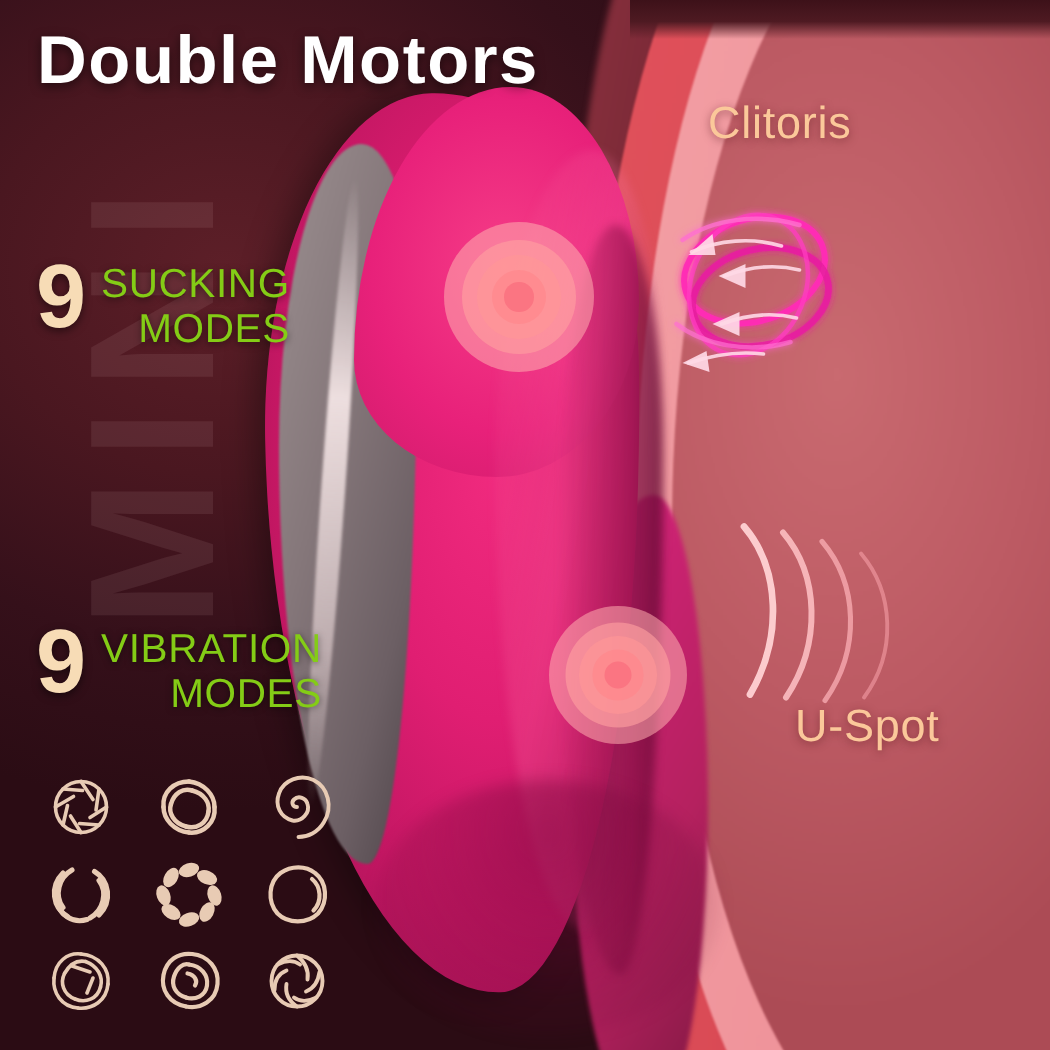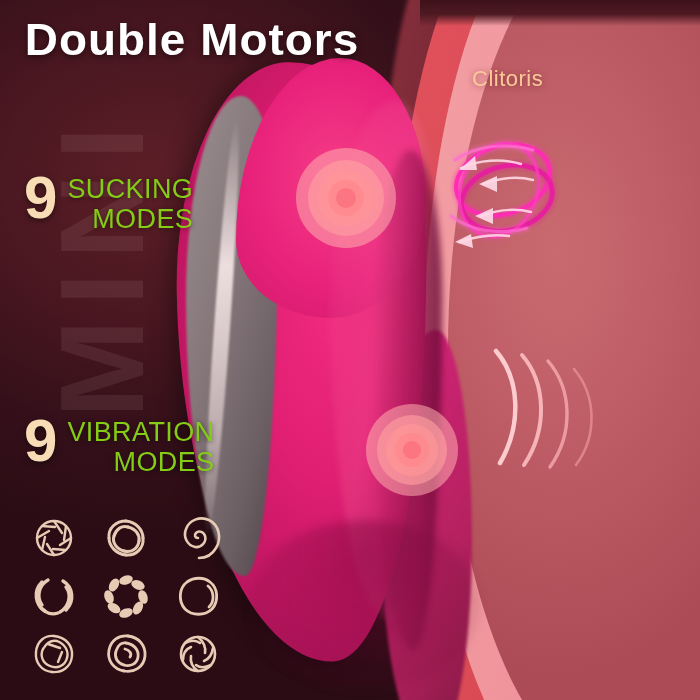--- a/index.html
+++ b/index.html
@@ -156,21 +156,21 @@
   .f-txt .l2{display:block;}
   
   .modes{
     position:absolute;top:512px;left:26px;
     display:grid;grid-template-columns:repeat(3,66px);grid-template-rows:repeat(3,54px);
     gap:4px 6px;
   }
   .mode-ico{width:56px;height:52px;}
   
   .anno{
-    position:absolute;color:#fbc89a;font-size:22px;font-weight:400;
+    position:absolute;color:#fbc89a;font-size:30px;font-weight:400;
     letter-spacing:.5px;text-shadow:0 1px 6px rgba(90,25,30,.55);
   }
   .anno-clit{top:66px;left:472px;}
   .anno-uspot{top:468px;left:530px;}
   
   .logo{
     position:absolute;left:0;bottom:0;width:130px;height:42px;
     background:#4b2a86;display:flex;align-items:center;justify-content:center;
   }
   .logo-txt{
@@ -404,15 +404,16 @@
         <path d="M41 37 C35 40 30 40 26 37"></path>
             <path d="M28 43 C22 39 20 34 21 28"></path>
         <path d="M13 32 C13 25 16 21 21 19"></path>
             <path d="M15 15 C21 12 26 12 30 15"></path>
           </g>
         </svg>
     </span>
   </div>
 
   <div class="anno anno-clit">Clitoris</div>
+  <div class="anno anno-uspot">U-Spot</div>
 
 
 </div>
 
 </body></html>

